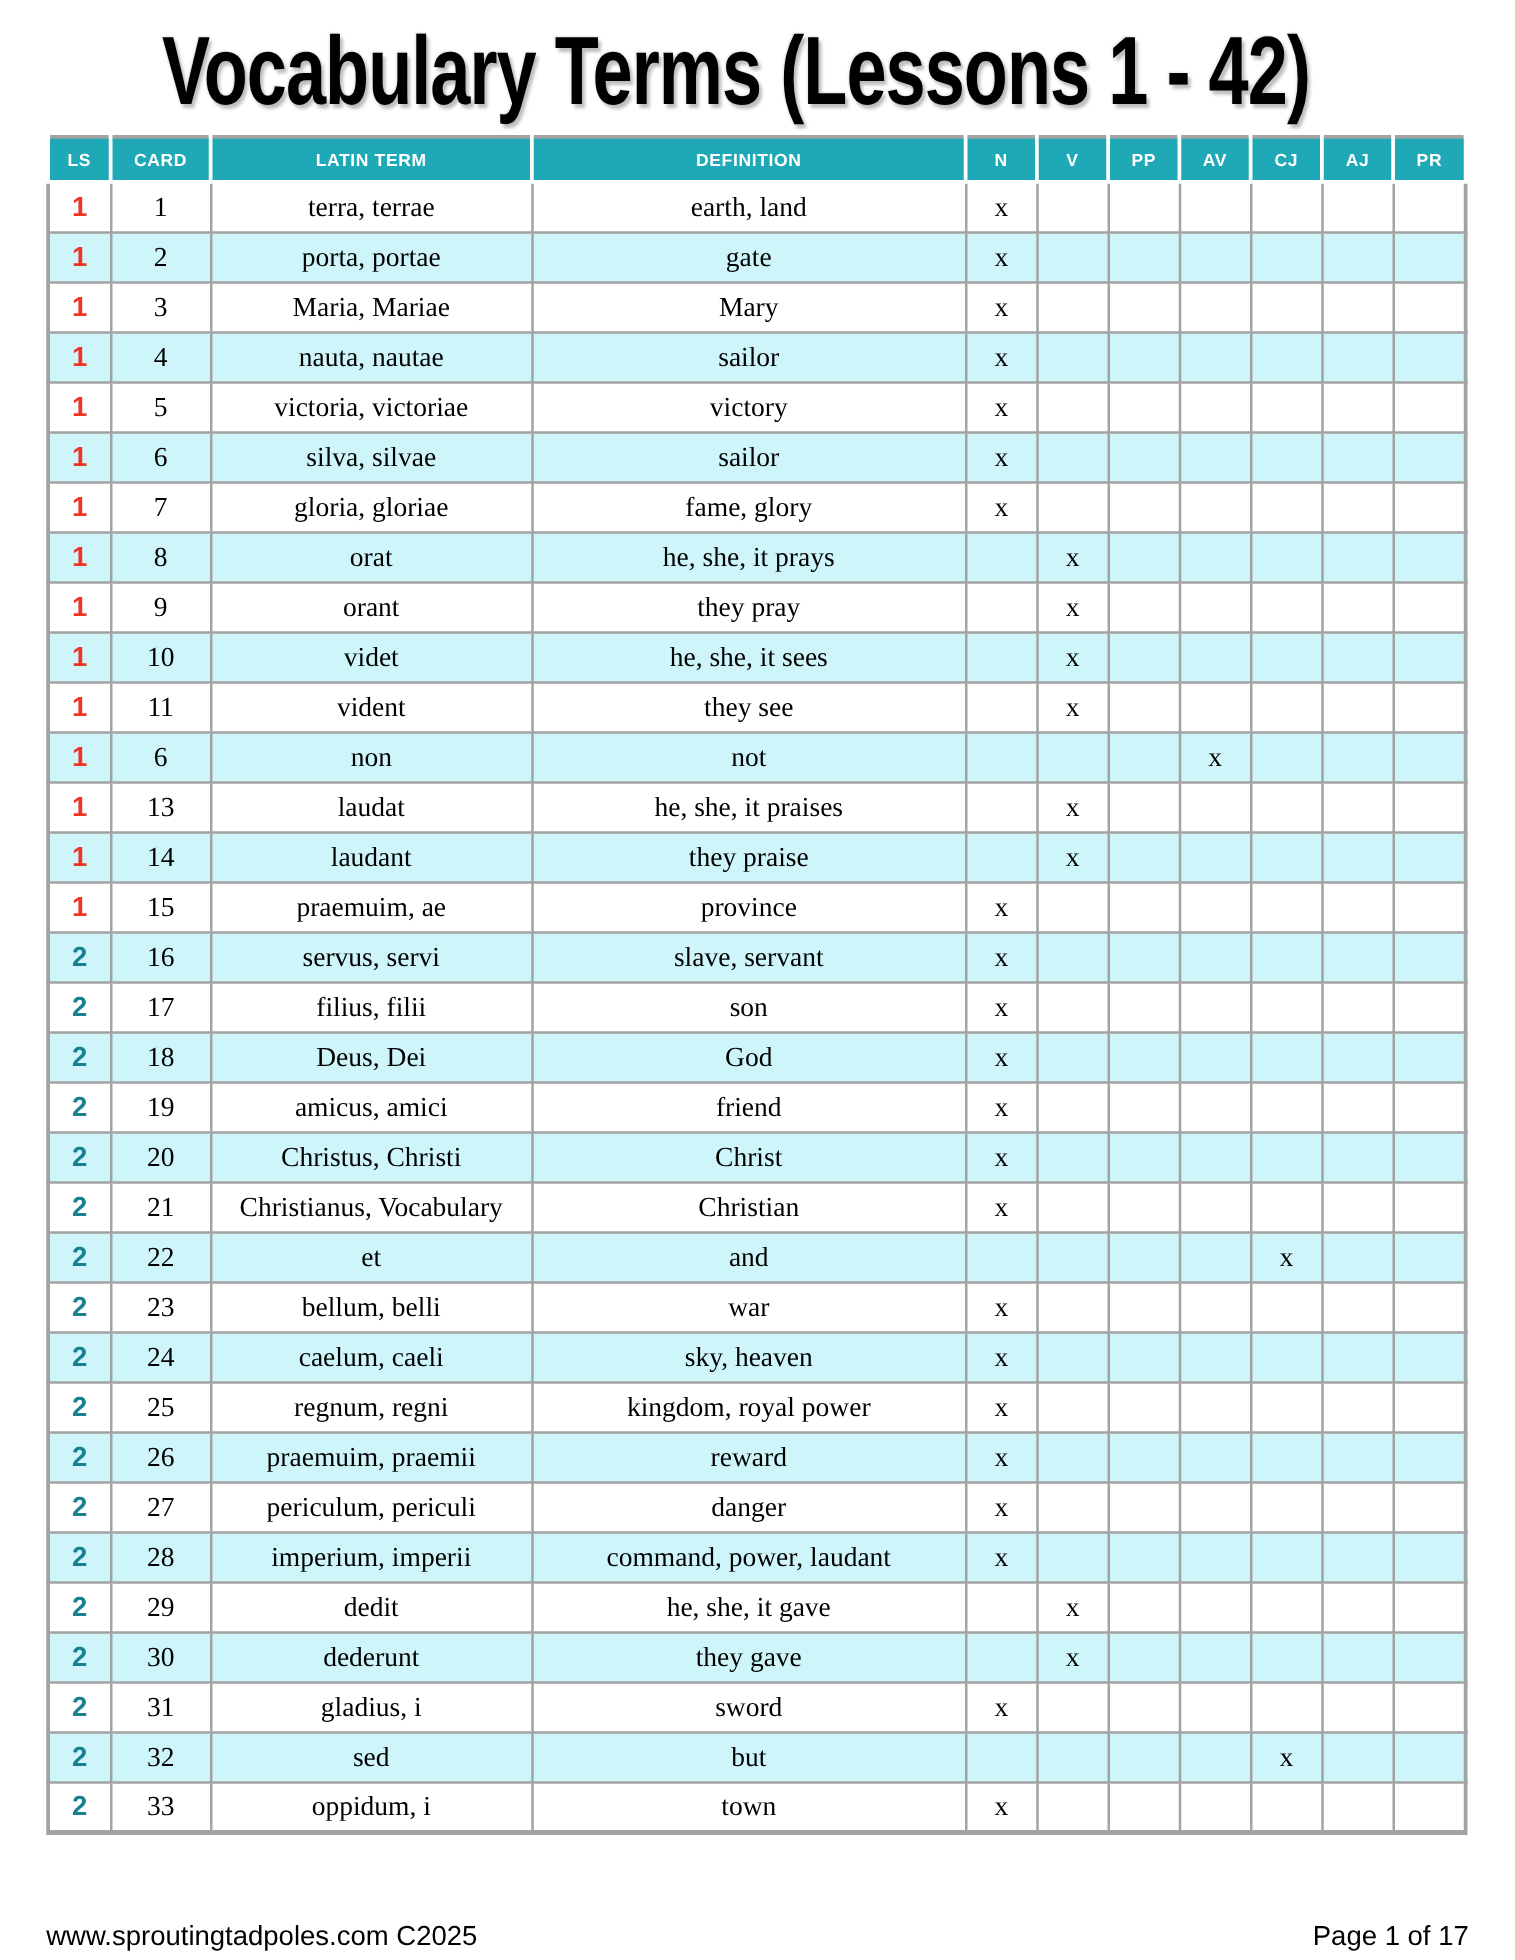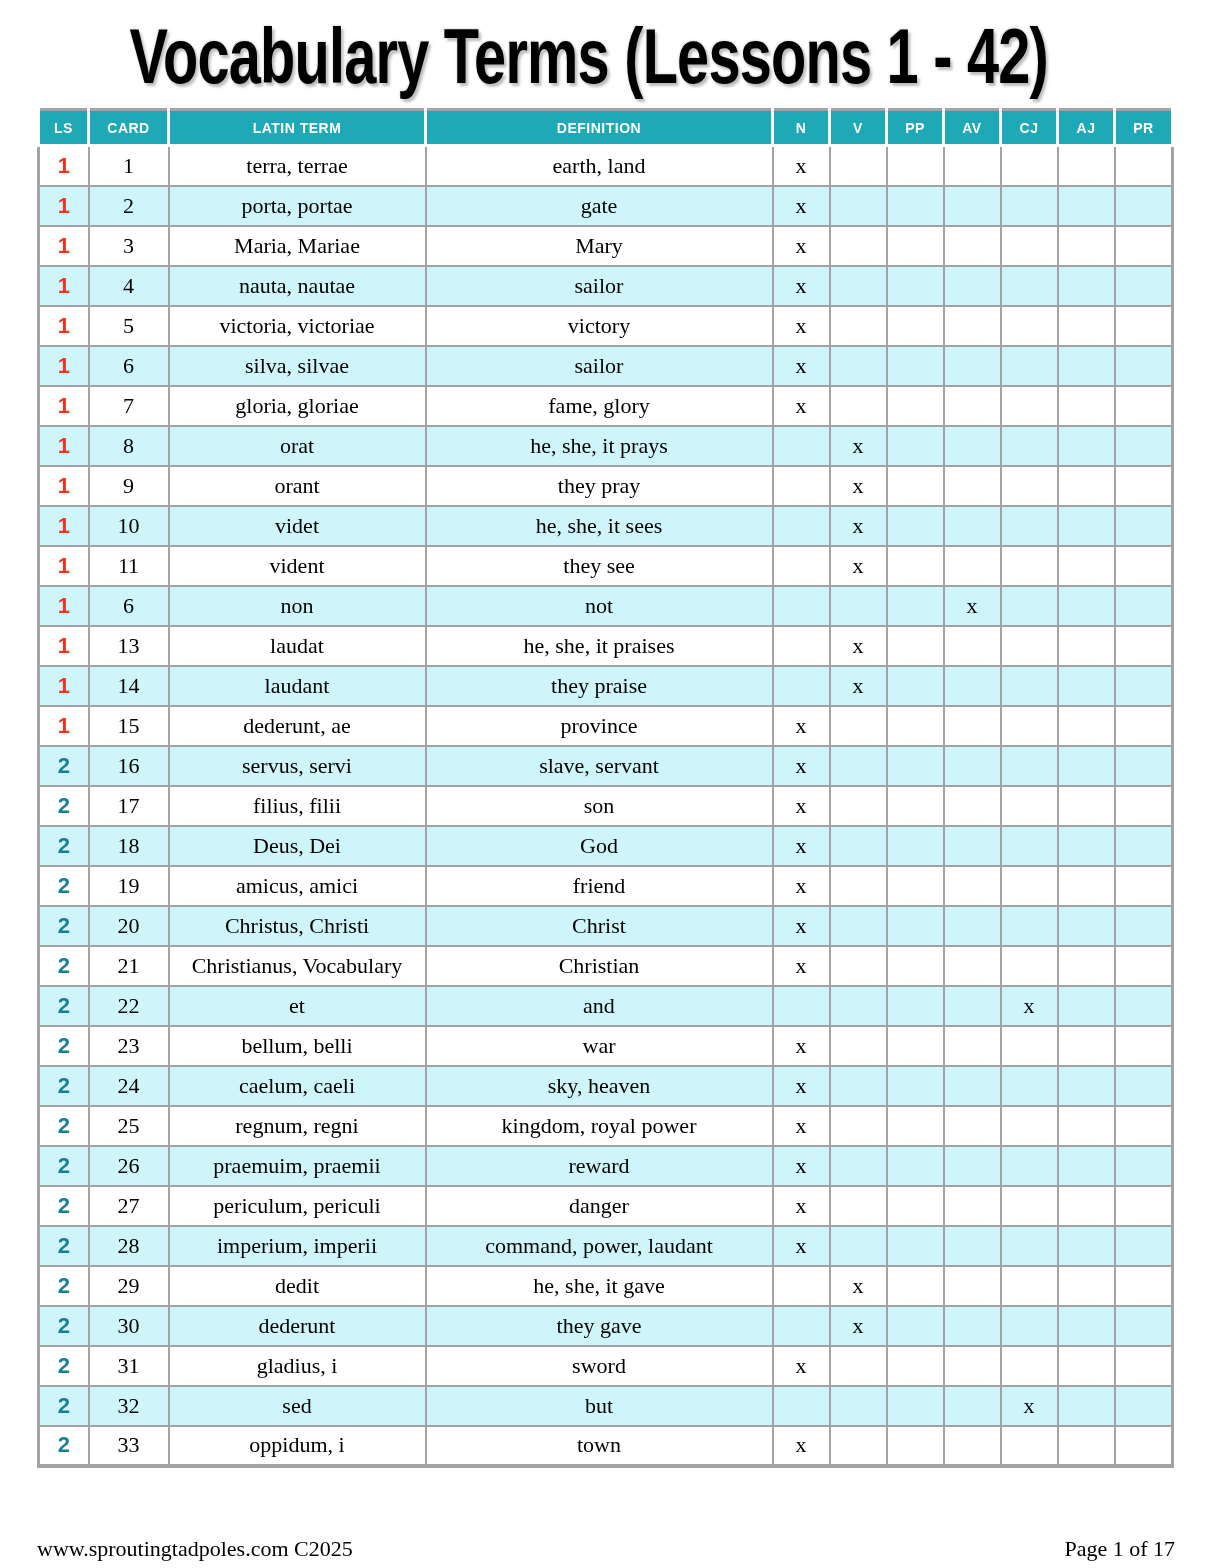--- a/index.html
+++ b/index.html
@@ -78,21 +78,21 @@
   td.ls.lesson-1{color:var(--lesson1-red);}
   td.ls.lesson-2{color:var(--lesson2-teal);}
   td.mark{font-family:"Liberation Serif",serif;}
   .footer{
     position:absolute;
     left:37px;
     right:37px;
     bottom:6px;
     display:flex;
     justify-content:space-between;
-    font-family:Liberation Serif, serif;
+    font-family:Liberation Sans, sans-serif;
     font-size:22px;
     color:#000;
   }
 </style>
 </head>
 <body>
 
 <div class="title-wrap">
   <h1>Vocabulary Terms (Lessons 1 - 42)</h1>
 </div>
@@ -305,21 +305,21 @@
         <td class="mark">x</td>
         <td class="mark"></td>
         <td class="mark"></td>
         <td class="mark"></td>
         <td class="mark"></td>
         <td class="mark"></td>
       </tr>
       <tr class="odd">
         <td class="ls lesson-1">1</td>
         <td>15</td>
-        <td>dederunt, ae</td>
+        <td>praemuim, ae</td>
         <td>province</td>
         <td class="mark">x</td>
         <td class="mark"></td>
         <td class="mark"></td>
         <td class="mark"></td>
         <td class="mark"></td>
         <td class="mark"></td>
         <td class="mark"></td>
       </tr>
       <tr class="even">

